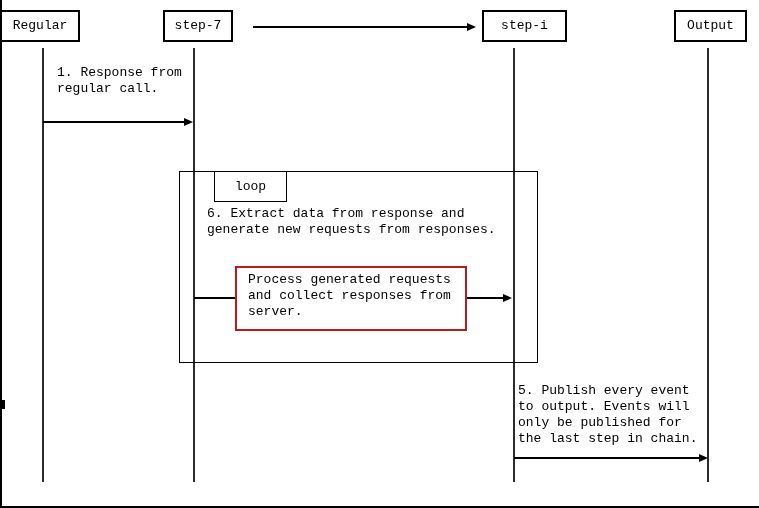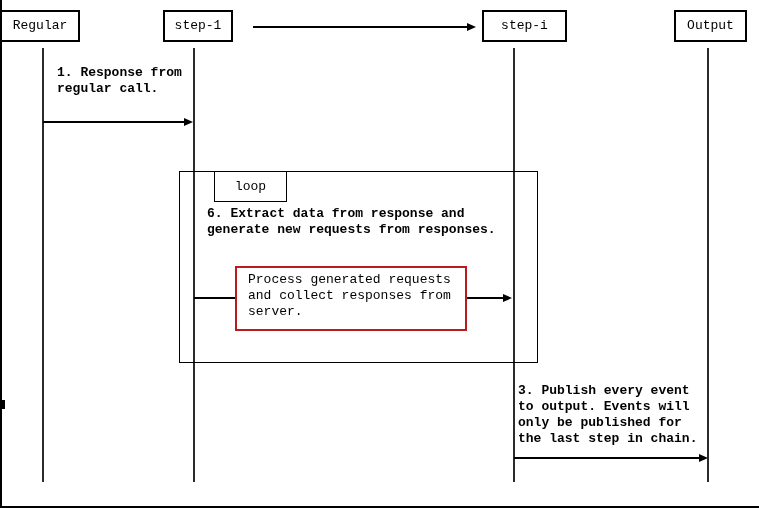--- a/index.html
+++ b/index.html
@@ -10,21 +10,21 @@
   }
   .pbox{
     position:absolute;top:10px;height:32px;border:2px solid #000;background:#fff;
     display:flex;align-items:center;justify-content:center;box-sizing:border-box;
     white-space:nowrap;
   }
   .lifeline{position:absolute;top:48px;height:434px;width:1.5px;background:#2b2b2b;}
   .hline{position:absolute;height:1.5px;background:#000;}
   .ah{position:absolute;width:0;height:0;border-top:4.5px solid transparent;
       border-bottom:4.5px solid transparent;border-left:9px solid #000;}
-  .txt{position:absolute;white-space:pre-line;font-weight:bold;}
+  .txt{position:absolute;white-space:pre-line;}
   .frame{position:absolute;border:1px solid #000;box-sizing:border-box;background:transparent;}
   .labelbox{
     position:absolute;border:1px solid #000;background:#fff;box-sizing:border-box;
     display:flex;align-items:center;justify-content:center;margin-left:35px;
   }
   .procbox{
     position:absolute;border:2px solid #b91c1c;background:#fff;box-sizing:border-box;
   }
   .procbox .txt-inner{white-space:pre-line;padding:4px 0 0 11px;}
   .edge-left{position:absolute;left:0;top:0;width:2px;height:508px;background:#000;}
@@ -34,21 +34,21 @@
 </head>
 <body>
 
 <div id="canvas">
 
   <div class="edge-left"></div>
   <div class="edge-notch"></div>
   <div class="edge-bottom"></div>
 
   <div class="pbox" style="left:0;width:80px">Regular</div>
-  <div class="pbox" style="left:163px;width:70px">step-1</div>
+  <div class="pbox" style="left:163px;width:70px">step-7</div>
   <div class="pbox" style="left:482px;width:85px">step-i</div>
   <div class="pbox" style="left:674px;width:73px">Output</div>
 
   <div class="hline" style="left:253px;top:26px;width:214px"></div>
   <div class="ah" style="left:467px;top:22.5px"></div>
 
   <div class="lifeline" style="left:42px"></div>
   <div class="lifeline" style="left:193px"></div>
   <div class="lifeline" style="left:513px"></div>
   <div class="lifeline" style="left:707px"></div>
@@ -67,20 +67,20 @@
   <div class="procbox" style="left:235px;top:266px;width:232px;height:65px">
     <div class="txt-inner">Process generated requests
 and collect responses from
 server.</div>
   </div>
 
   <div class="hline" style="left:194px;top:297px;width:41px"></div>
   <div class="hline" style="left:467px;top:297px;width:36px"></div>
   <div class="ah" style="left:503px;top:293.5px"></div>
 
-  <div class="txt" style="left:518px;top:383px">3. Publish every event
+  <div class="txt" style="left:518px;top:383px">5. Publish every event
 to output. Events will
 only be published for
 the last step in chain.</div>
   <div class="hline" style="left:514px;top:457px;width:185px"></div>
   <div class="ah" style="left:699px;top:453.5px"></div>
 
 </div>
 
 </body></html>

